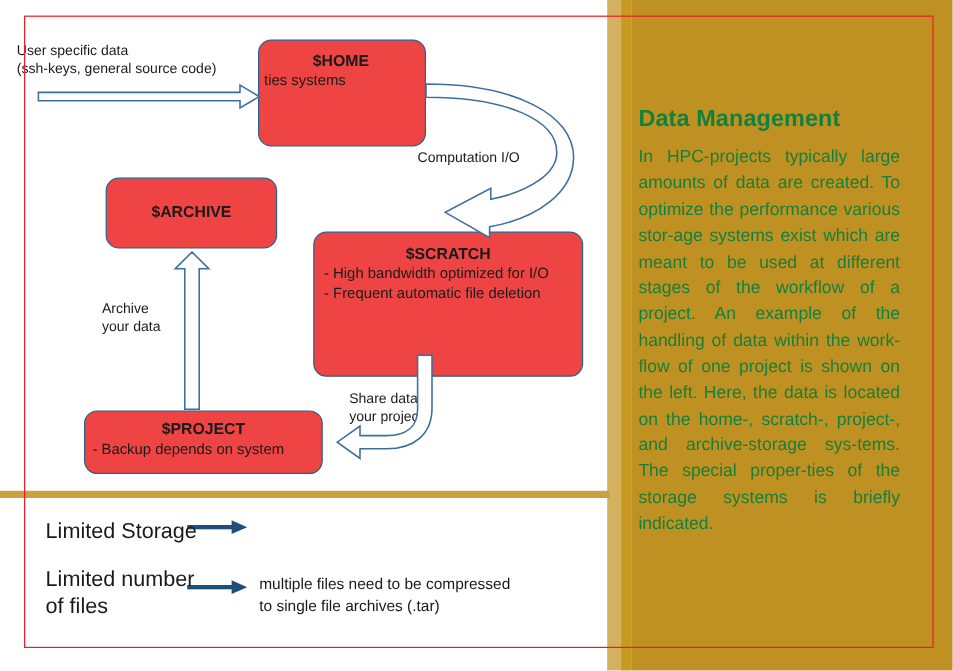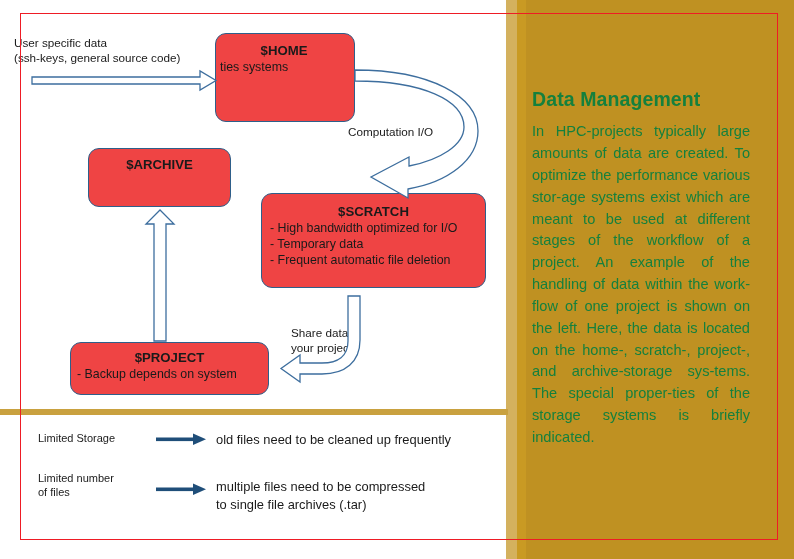--- a/index.html
+++ b/index.html
@@ -66,40 +66,40 @@
   .node .ttl{
     display:block;text-align:center;font-weight:bold;
     font-size:13.2px;line-height:1.18;
   }
   .node .ln{
     display:block;font-size:12.4px;line-height:1.30;
   }
   .node .ln.just{text-align:justify;text-justify:inter-word;}
 
   #node-home{left:215px;top:33px;width:140px;height:89px;padding:9px 6px 0 4px;}
-  #node-archive{left:88px;top:148px;width:143px;height:59px;padding:8px 6px 0 6px;}
-  #node-scratch{left:261px;top:193px;width:225px;height:95px;padding:10px 8px 0 8px;}
+  #node-archive{left:88px;top:148px;width:143px;height:59px;padding:20px 6px 0 6px;}
+  #node-scratch{left:261px;top:193px;width:225px;height:121px;padding:10px 8px 0 8px;}
   #node-project{left:70px;top:342px;width:199px;height:53px;padding:7px 6px 0 6px;}
 
   
   .dlabel{
     position:absolute;color:#1a1a1a;font-size:11.7px;line-height:1.26;
     white-space:pre-line;
   }
   #lbl-user{left:14px;top:36px;width:205px;}
   #lbl-comp{left:348px;top:125px;width:120px;text-align:left;}
   #lbl-archive{left:85px;top:251px;width:70px;text-align:left;}
   #lbl-share{left:291px;top:326px;width:86px;text-align:left;}
 
   
   #arrows{position:absolute;left:0;top:0;width:794px;height:559px;pointer-events:none;}
 
   
   .leg-term{
-    position:absolute;font-size:11px;line-height:1.30;
+    position:absolute;font-size:18px;line-height:1.30;
     color:#1a1a1a;white-space:pre-line;
   }
   .leg-desc{
     position:absolute;font-size:12.9px;line-height:1.38;
     color:#1a1a1a;white-space:pre-line;
   }
   #leg1-term{left:38px;top:431px;}
   #leg1-desc{left:216px;top:431px;}
   #leg2-term{left:38px;top:471px;}
   #leg2-desc{left:216px;top:478px;}
@@ -120,32 +120,33 @@
     <span class="ln">ties systems</span>
   </div>
 
   <div class="node" id="node-archive">
     <span class="ttl">$ARCHIVE</span>
   </div>
 
   <div class="node" id="node-scratch">
     <span class="ttl">$SCRATCH</span>
     <span class="ln">- High bandwidth optimized for I/O</span>
-    <span class="ln">- Temporary data</span>
     <span class="ln">- Frequent automatic file deletion</span>
   </div>
 
   <div class="node" id="node-project">
     <span class="ttl">$PROJECT</span>
     <span class="ln">- Backup depends on system</span>
   </div>
 
   <div class="dlabel" id="lbl-user">User specific data
 (ssh-keys, general source code)</div>
   <div class="dlabel" id="lbl-comp">Computation I/O</div>
+  <div class="dlabel" id="lbl-archive">Archive
+your data</div>
   <div class="dlabel" id="lbl-share">Share data in
 your project</div>
 
   <svg id="arrows" viewBox="0 0 794 559">
     <g fill="#ffffff" stroke="#3d6e9e" stroke-width="1.3" stroke-linejoin="miter">
 
       <path d="M32,77 L200,77 L200,71 L216,80.5 L200,90 L200,84 L32,84 Z"></path>
 
       <path d="M355,70
                C430,70 478,96 478,131
@@ -170,21 +171,20 @@
         <path d="M193,433.5 L206,439.3 L193,445.1 Z"></path>
       </g>
       <g>
         <rect x="156" y="487.5" width="40" height="3.6"></rect>
         <path d="M193,483.5 L206,489.3 L193,495.1 Z"></path>
       </g>
     </g>
   </svg>
 
   <div class="leg-term" id="leg1-term">Limited Storage</div>
-  <div class="leg-desc" id="leg1-desc">old files need to be cleaned up frequently</div>
   <div class="leg-term" id="leg2-term">Limited number
 of files</div>
   <div class="leg-desc" id="leg2-desc">multiple files need to be compressed
 to single file archives (.tar)</div>
 
   <div id="right-panel">
     <h1 id="panel-title">Data Management</h1>
     <p id="panel-body">In HPC-projects typically large amounts of data are created. To optimize the performance various stor-<wbr>age systems exist which are meant to be used at different stages of the workflow of a project. An example of the handling of data within the work-<wbr>flow of one project is shown on the left. Here, the data is located on the home-, scratch-, project-, and archive-storage sys-<wbr>tems. The special proper-<wbr>ties of the storage systems is briefly indicated.</p>
   </div>
 

